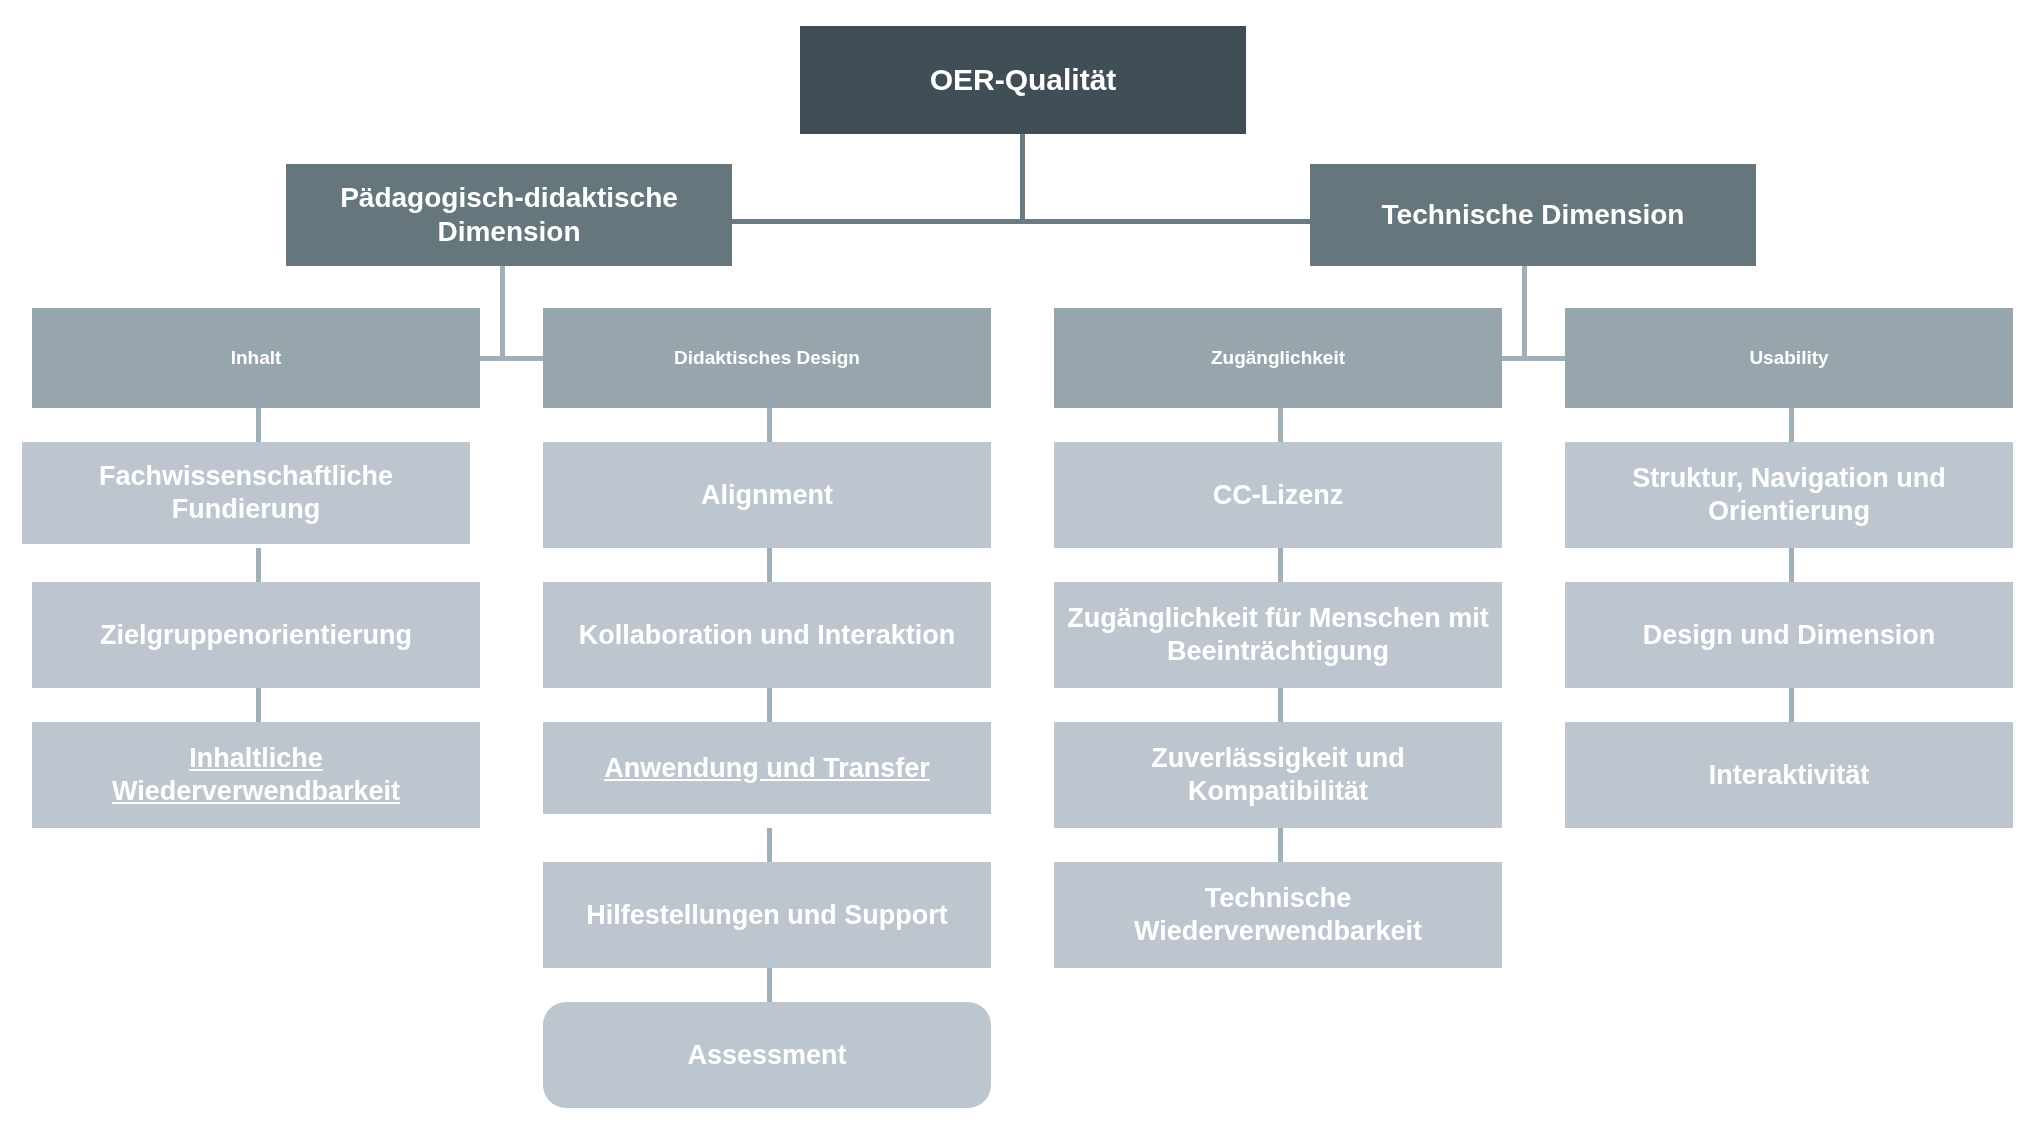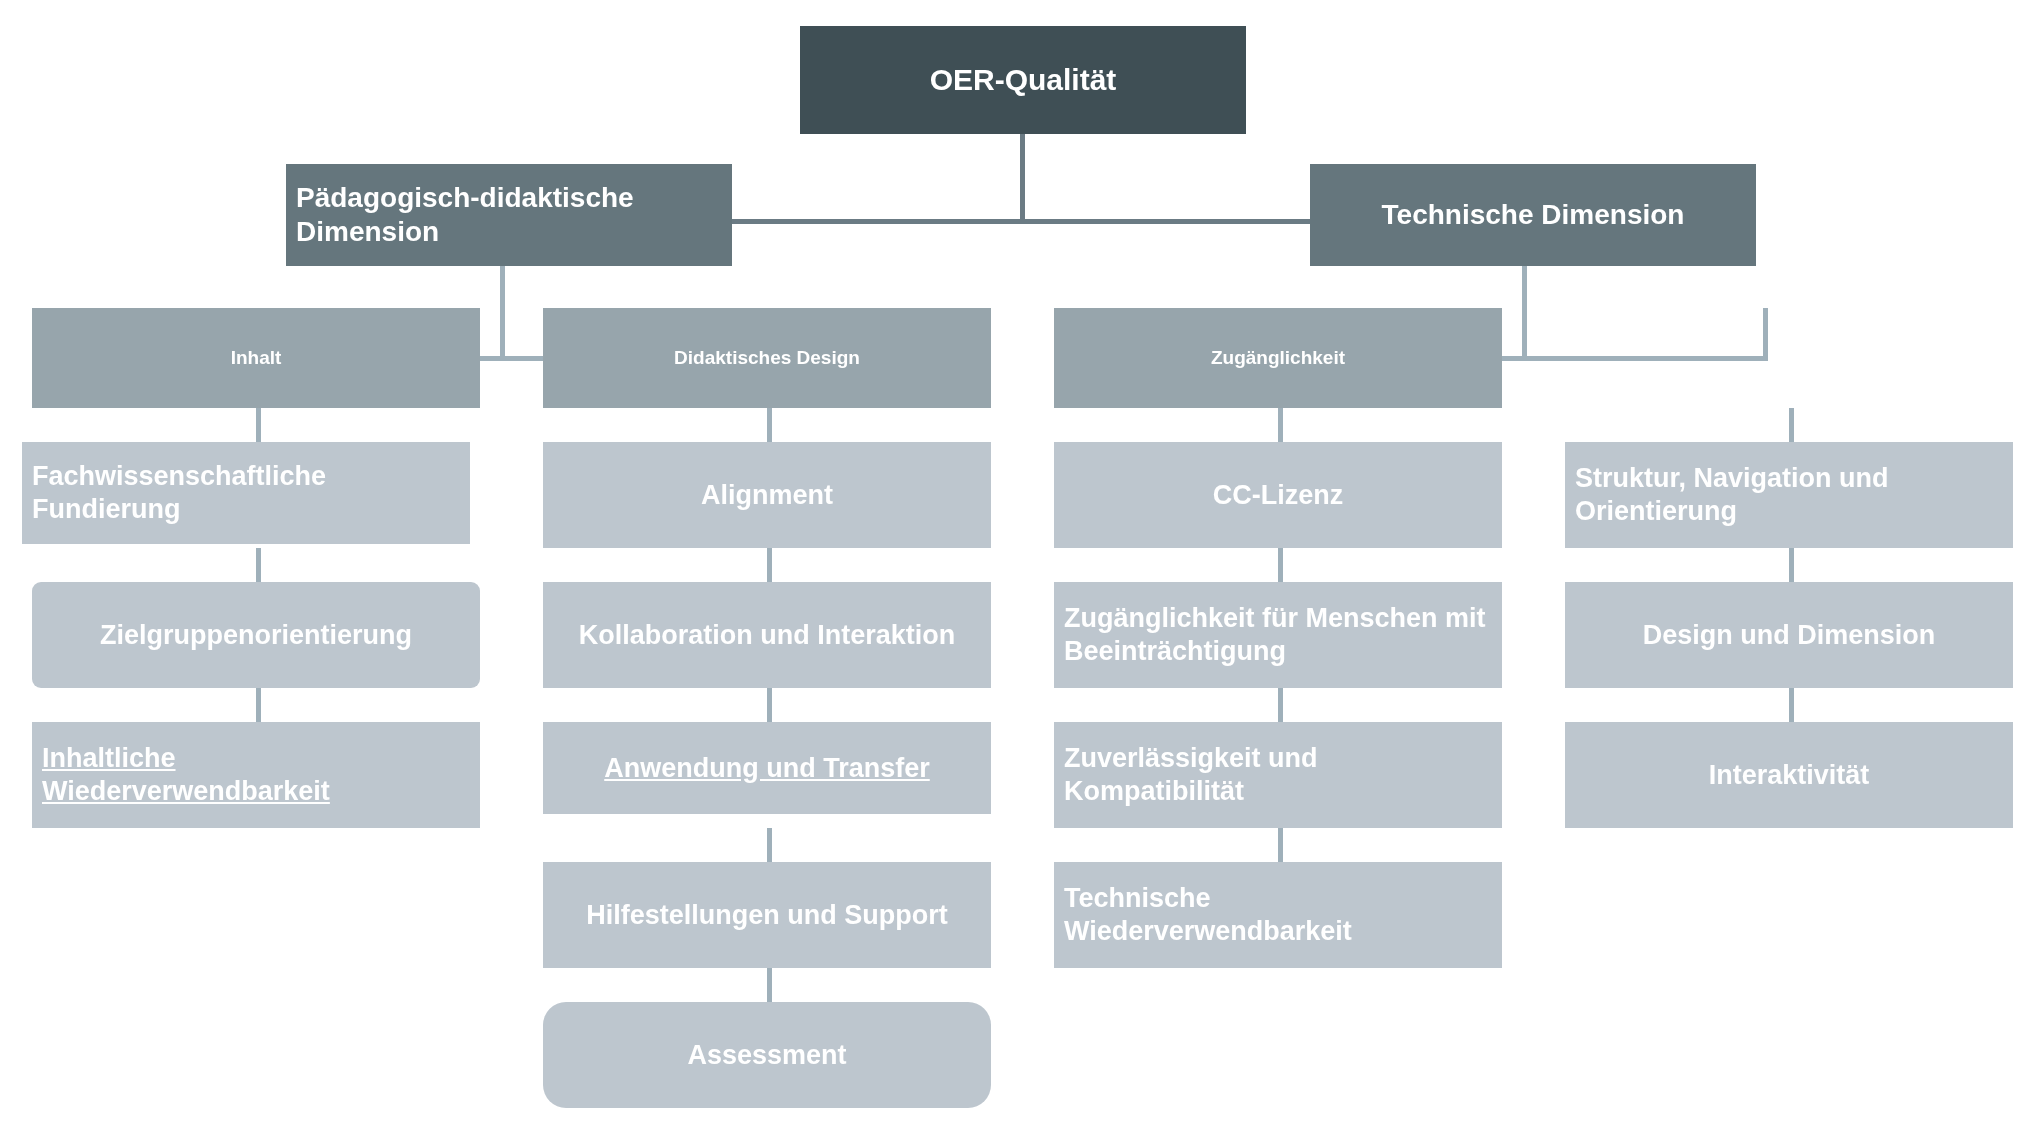--- a/index.html
+++ b/index.html
@@ -15,21 +15,21 @@
     width: 2044px;
     height: 1132px;
     background: #ffffff;
     overflow: hidden;
   }
   .node {
     position: absolute;
     display: flex;
     align-items: center;
     justify-content: center;
-    text-align: left;
+    text-align: center;
     color: #ffffff;
     font-weight: bold;
     line-height: 1.22;
     box-sizing: border-box;
     padding: 4px 10px;
     z-index: 2;
   }
   .lvl-1 { background: #3f4f55; font-size: 30px; }
   .lvl-2 { background: #65767d; font-size: 28px; }
   .lvl-3 { background: #97a5ac; font-size: 19px; }
@@ -87,24 +87,25 @@
   <div class="node lvl-2" style="left:286px; top:164px; width:446px; height:102px;">Pädagogisch-didaktische Dimension</div>
 
   <div class="node lvl-2" style="left:1310px; top:164px; width:446px; height:102px;">Technische Dimension</div>
 
   <div class="node lvl-3" style="left:32px; top:308px; width:448px; height:100px;">Inhalt</div>
 
   <div class="node lvl-3" style="left:543px; top:308px; width:448px; height:100px;">Didaktisches Design</div>
 
   <div class="node lvl-3" style="left:1054px; top:308px; width:448px; height:100px;">Zugänglichkeit</div>
 
+  <div class="node lvl-3" style="left:1565px; top:308px; width:448px; height:100px;">Usability</div>
 
   <div class="node lvl-4" style="left:22px; top:442px; width:448px; height:102px;">Fachwissenschaftliche Fundierung</div>
 
-  <div class="node lvl-4" style="left:32px; top:582px; width:448px; height:106px;border-radius:9px;">Zielgruppenorientierung</div>
+  <div class="node lvl-4" style="left:32px; top:582px; width:448px; height:106px;">Zielgruppenorientierung</div>
 
   <div class="node lvl-4" style="left:32px; top:722px; width:448px; height:106px;text-decoration:underline;">Inhaltliche Wiederverwendbarkeit</div>
 
   <div class="node lvl-4" style="left:543px; top:442px; width:448px; height:106px;">Alignment</div>
 
   <div class="node lvl-4" style="left:543px; top:582px; width:448px; height:106px;">Kollaboration und Interaktion</div>
 
   <div class="node lvl-4" style="left:543px; top:722px; width:448px; height:92px;text-decoration:underline;">Anwendung und Transfer</div>
 
   <div class="node lvl-4" style="left:543px; top:862px; width:448px; height:106px;">Hilfestellungen und Support</div>

